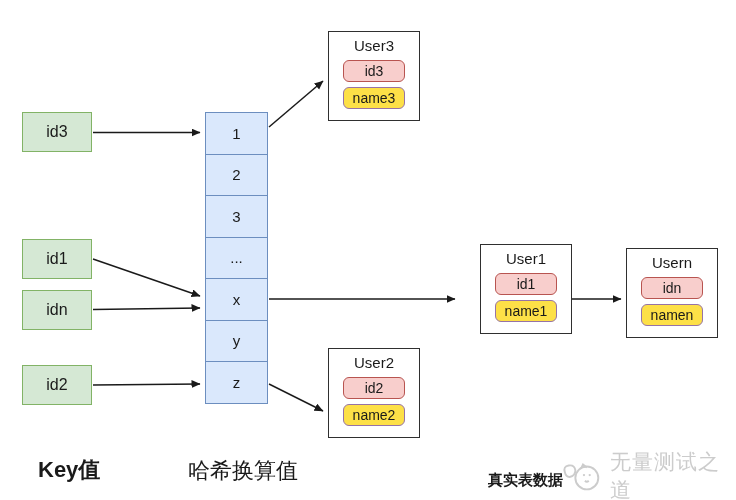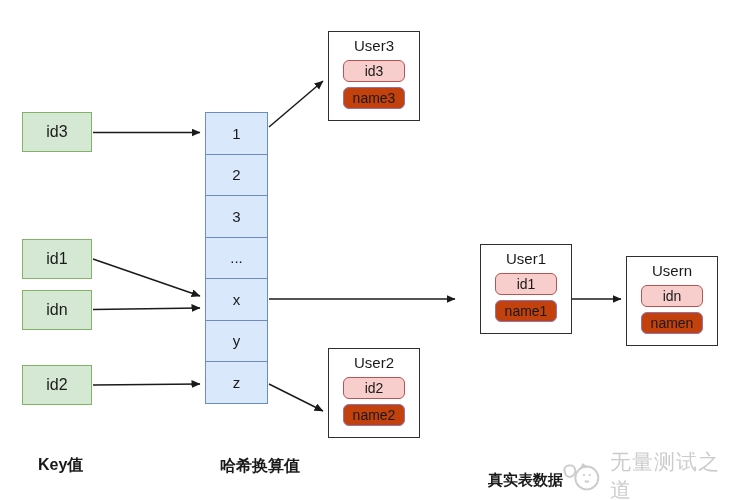--- a/index.html
+++ b/index.html
@@ -14,24 +14,24 @@
             border:1px solid #6c8ebf;box-sizing:border-box;}
   .hash-cell{height:40.5px;display:flex;align-items:center;justify-content:center;
              font-size:15px;border-top:1px solid #6c8ebf;}
   .hash-cell:first-child{border-top:none;}
   .user-box{position:absolute;width:92px;height:90px;background:#ffffff;border:1.5px solid #2f2f2f;
             box-sizing:border-box;display:flex;flex-direction:column;align-items:center;}
   .user-title{margin-top:5px;font-size:15px;}
   .pill{width:62px;height:22px;border-radius:6px;box-sizing:border-box;display:flex;
         align-items:center;justify-content:center;font-size:14px;}
   .pill-id{background:#f8cecc;border:1px solid #b85450;margin-top:6px;}
-  .pill-name{background:#c2410c;border:1px solid #9673a6;margin-top:5px;}
-  .caption{position:absolute;font-size:16px;white-space:nowrap;z-index:2;}
+  .pill-name{background:#fde047;border:1px solid #9673a6;margin-top:5px;}
+  .caption{position:absolute;font-size:22px;white-space:nowrap;z-index:2;}
   .caption-key{left:38px;top:455px;font-weight:bold;}
-  .caption-hash{left:220px;top:456px;font-weight:700;}
+  .caption-hash{left:188px;top:456px;font-weight:400;}
   .caption-table{left:488px;top:471px;font-size:15px;font-weight:600;}
   .watermark{position:absolute;left:562px;top:448px;display:flex;align-items:center;
              color:#cccccc;z-index:2;}
   .watermark-text{font-size:21px;letter-spacing:1px;margin-left:4px;}
 </style>
 </head>
 <body>
 
 <div class="stage">
 
@@ -79,21 +79,21 @@
   <div class="user-box node" style="left:328px;top:31px">
     <div class="user-title">User3</div>
     <div class="pill pill-id">id3</div>
     <div class="pill pill-name">name3</div>
   </div>
   <div class="user-box node" style="left:480px;top:244px">
     <div class="user-title">User1</div>
     <div class="pill pill-id">id1</div>
     <div class="pill pill-name">name1</div>
   </div>
-  <div class="user-box node" style="left:626px;top:256px">
+  <div class="user-box node" style="left:626px;top:248px">
     <div class="user-title">Usern</div>
     <div class="pill pill-id">idn</div>
     <div class="pill pill-name">namen</div>
   </div>
   <div class="user-box node" style="left:328px;top:348px">
     <div class="user-title">User2</div>
     <div class="pill pill-id">id2</div>
     <div class="pill pill-name">name2</div>
   </div>
 

